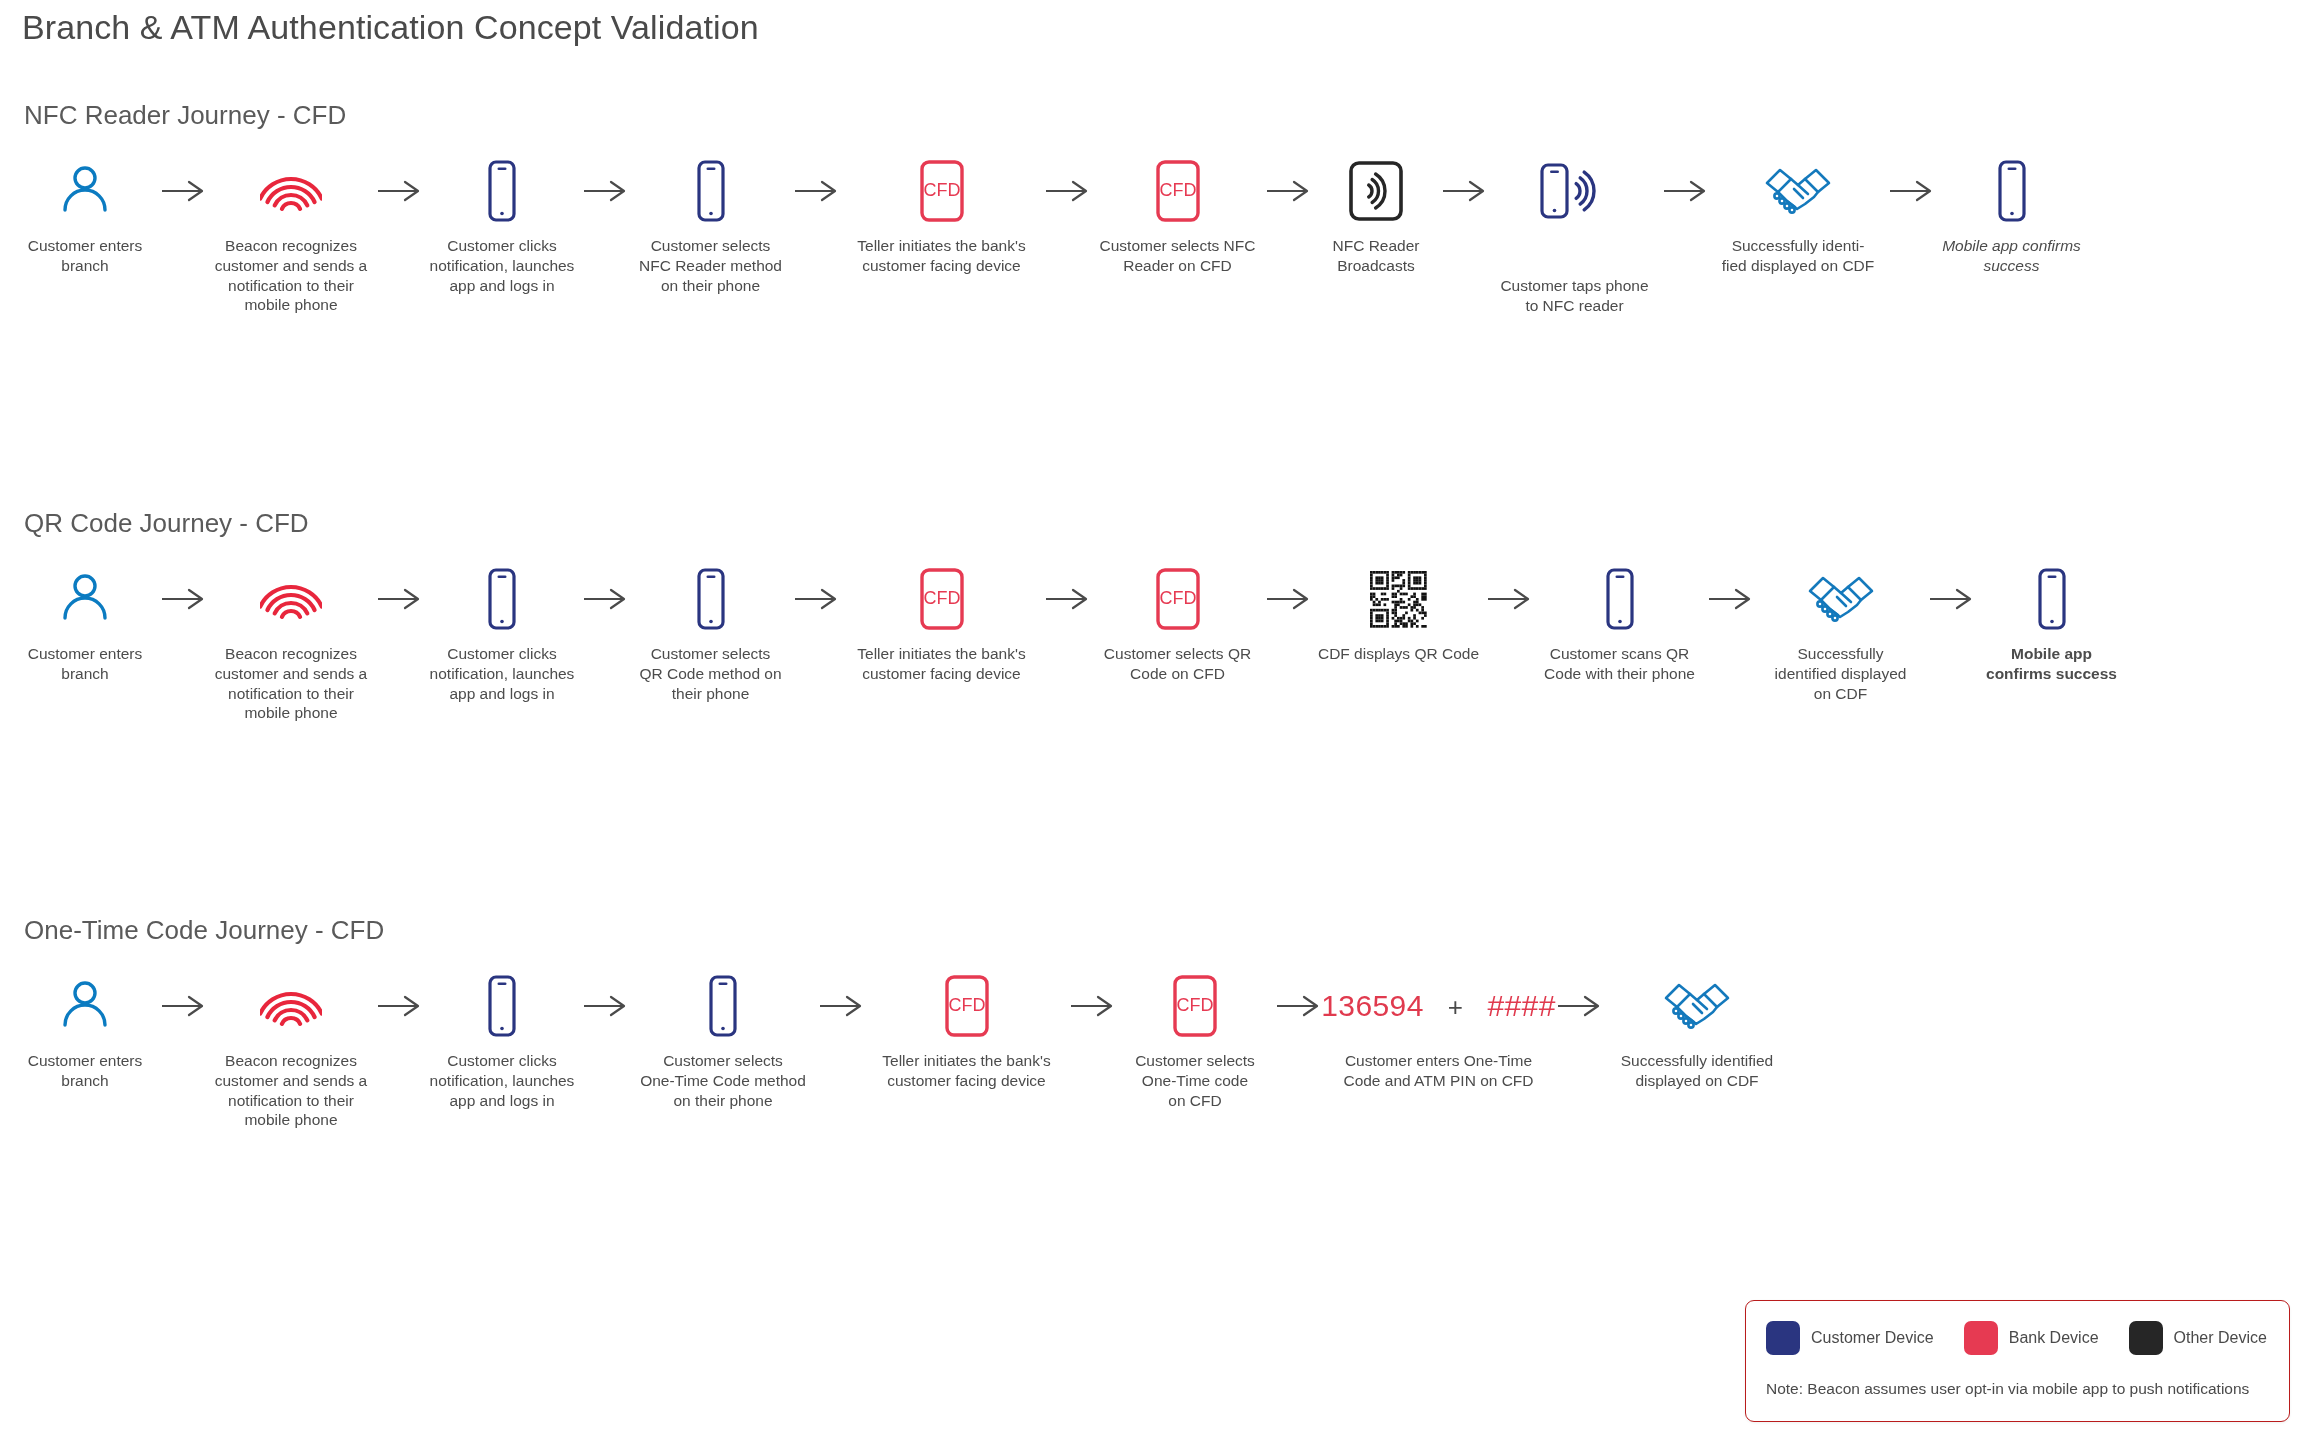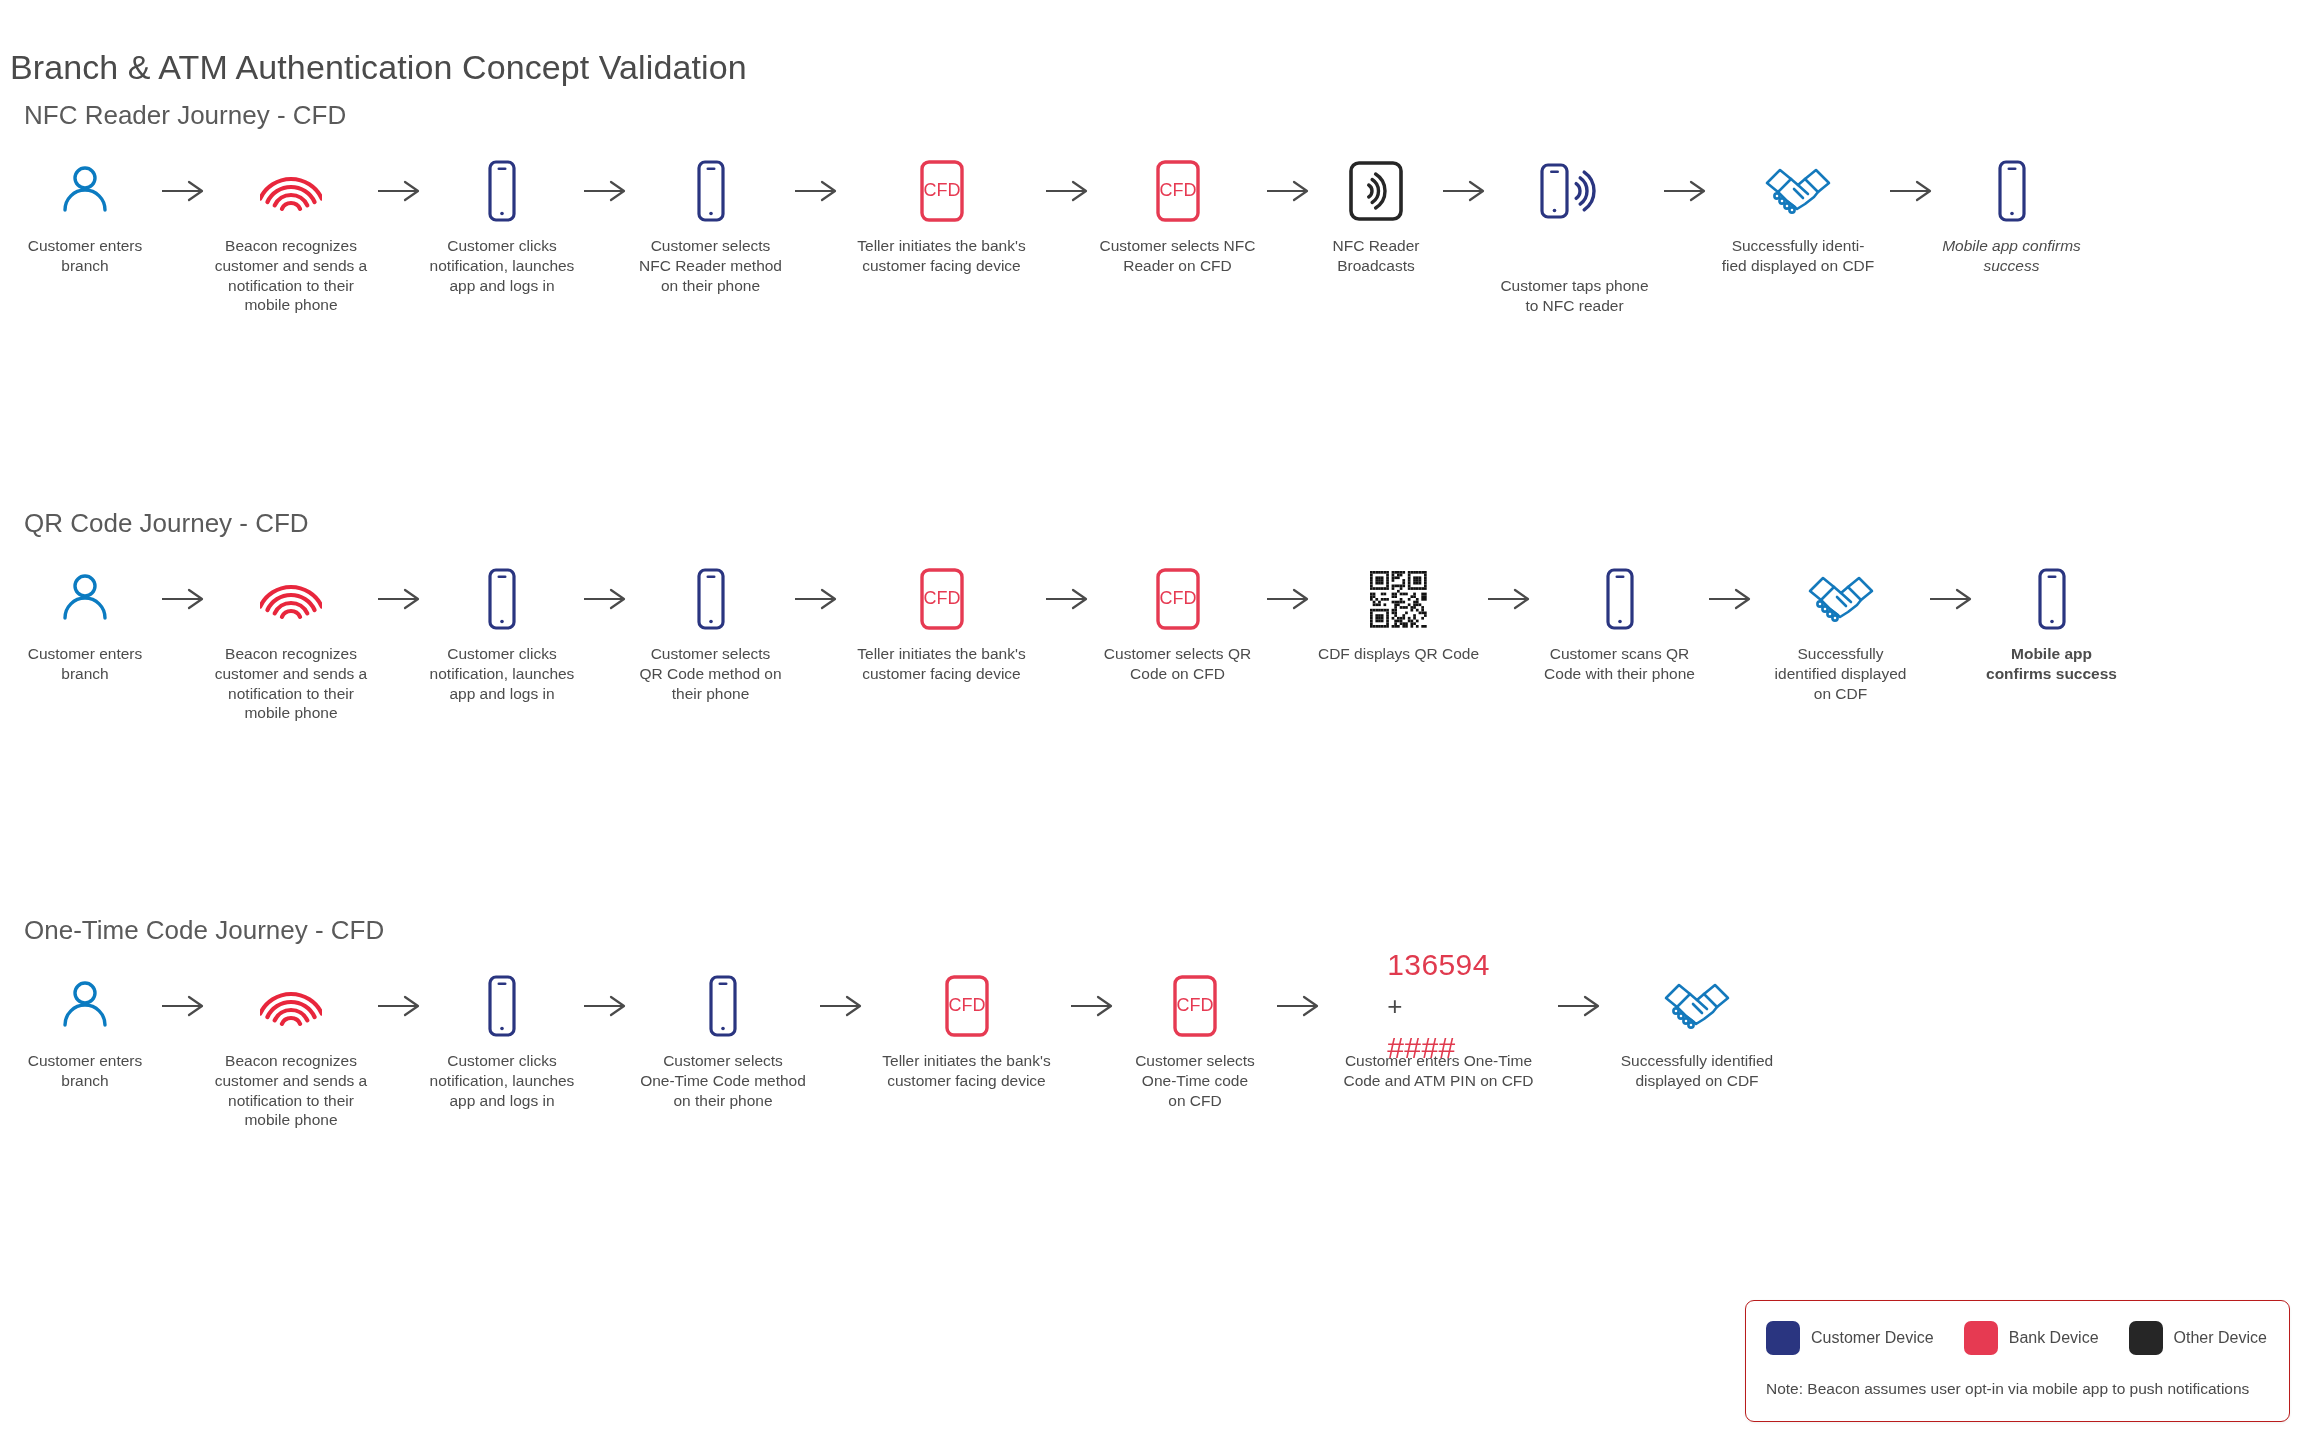--- a/index.html
+++ b/index.html
@@ -13,28 +13,27 @@
   #page {
     position: relative;
     width: 2299px;
     height: 1434px;
     background: #ffffff;
   }
 
   
   .doc-title {
     position: absolute;
-    left: 10px;
+    left: 22px;
     top: 8px;
     font-size: 34px;
     font-weight: 400;
     color: #4a4a4a;
     letter-spacing: 0.1px;
     white-space: nowrap;
-    margin-top: 40px;
   }
 
   
   .section { position: absolute; left: 0; width: 2299px; }
   .section-title {
     position: absolute;
     left: 24px;
     top: 0;
     font-size: 26px;
     font-weight: 400;
@@ -78,28 +77,27 @@
     height: 66px;
     display: flex;
     align-items: center;
     justify-content: center;
     color: #4a4a4a;
   }
 
   
   .otc-code {
     display: flex;
-    align-items: flex-start;
+    align-items: flex-end;
     justify-content: center;
-    gap: 9px;
+    gap: 24px;
     font-size: 30px;
     font-weight: 500;
     white-space: nowrap;
     letter-spacing: 0.4px;
-    flex-direction: column;
   }
   .otc-num { color: #e03a4e; }
   .otc-plus { color: #4a4a4a; font-size: 26px; font-weight: 400; }
   .otc-hash { color: #e03a4e; }
 
   
   .legend {
     position: absolute;
     left: 1745px;
     top: 1300px;

